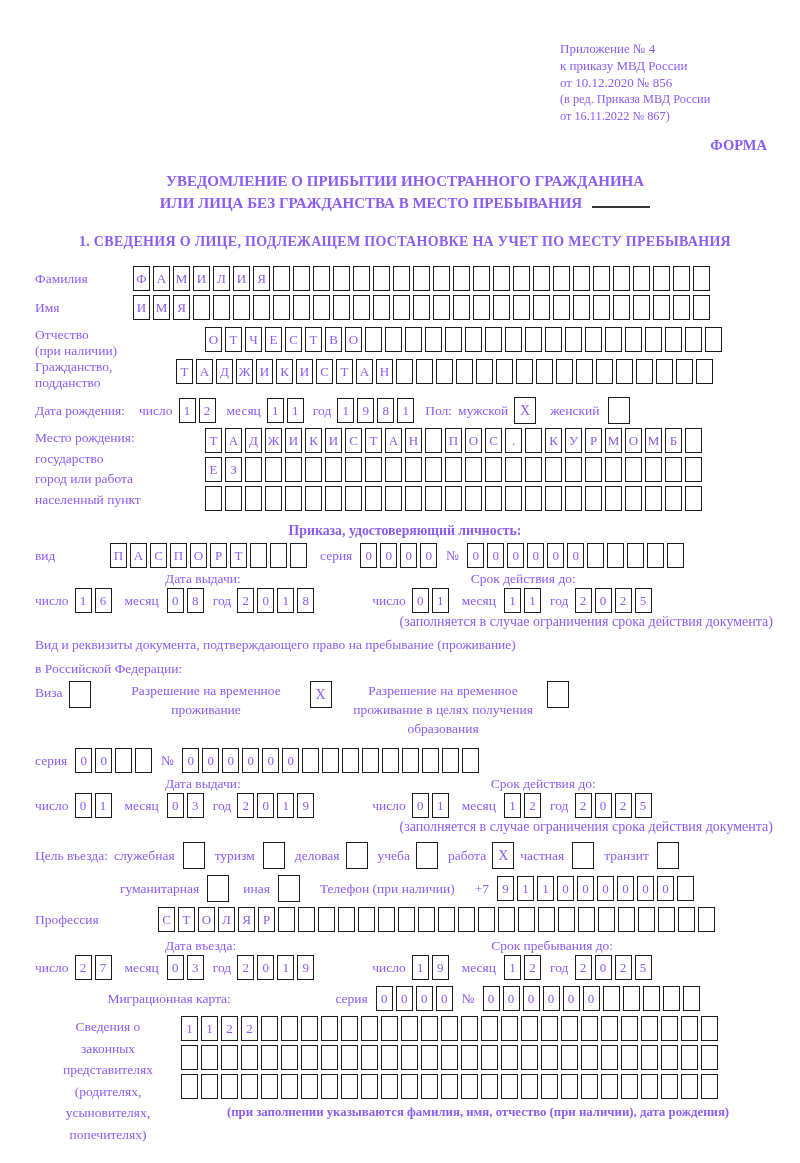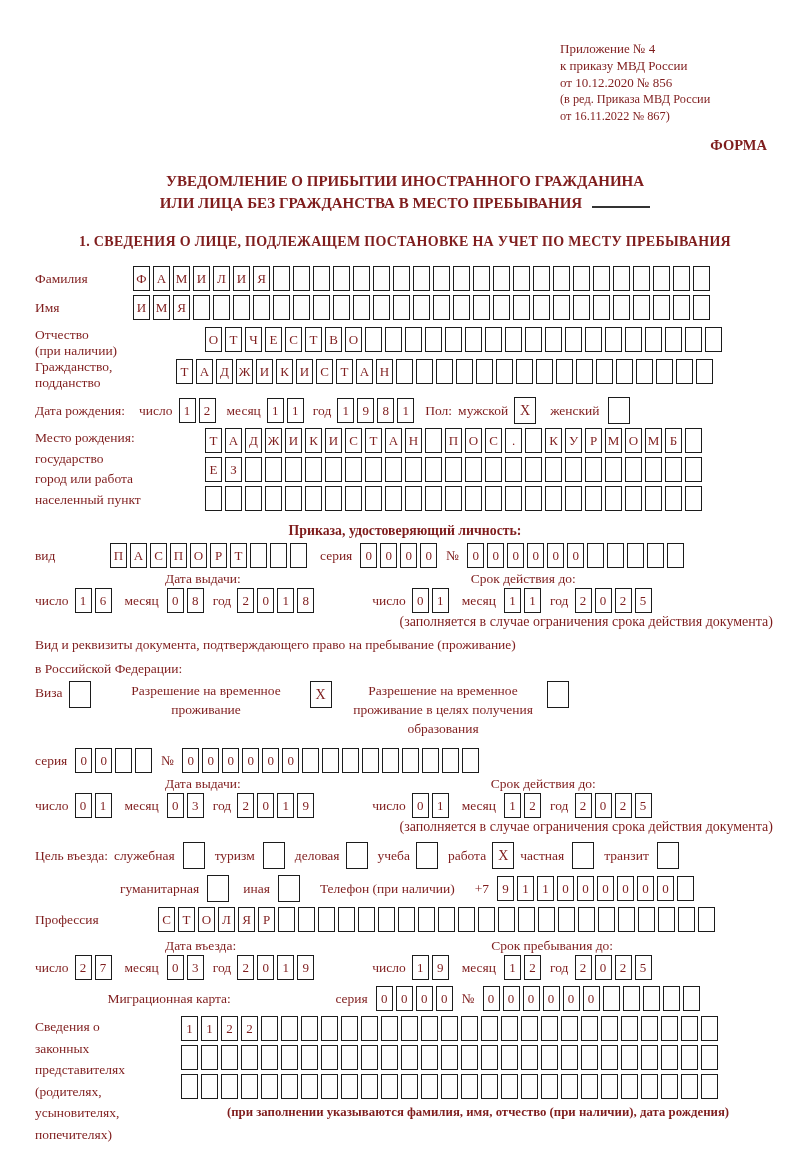--- a/index.html
+++ b/index.html
@@ -1,19 +1,19 @@
 <!DOCTYPE html>
 <html><head>
 <meta charset="utf-8">
 <style>
   html,body{margin:0;padding:0;background:#fff;}
   .page{
     width:800px;height:1163px;box-sizing:border-box;
     padding:40px 25px 0 35px;position:relative;overflow:hidden;
-    font-family:"Liberation Serif","DejaVu Serif",serif;color:#7f1d1d;
+    font-family:"Liberation Serif","DejaVu Serif",serif;color:#8b5cf6;
   }
   
   .hdr-block{margin-left:525px;margin-bottom:12px;}
   .hdr-line{font-size:13px;line-height:17px;}
   .hdr-line.small{font-size:12.3px;}
   .forma{text-align:right;font-weight:bold;font-size:14.5px;margin:10px 8px 16px 0;}
   
   .title{text-align:center;font-weight:bold;font-size:15px;line-height:22px;margin-bottom:20px;}
   .uline{display:inline-block;width:58px;border-bottom:2px solid #333;height:2px;margin-left:10px;}
   .sec-heading{text-align:center;font-weight:bold;font-size:14px;letter-spacing:.3px;margin-bottom:16px;}
@@ -26,21 +26,21 @@
   .cell{
     display:inline-flex;align-items:center;justify-content:center;flex:none;
     width:15px;height:23px;border:1.6px solid #1c1c1c;margin-right:3px;
     font-size:13px;
   }
   .cb{
     display:inline-flex;align-items:center;justify-content:center;flex:none;
     width:20px;height:25px;border:1.6px solid #1c1c1c;font-size:14px;
   }
   .w98{width:98px;} .w170{width:170px;} .w141{width:141px;} .w75{width:75px;}
-  .w123{width:123px;} .w228{width:228px;} .w146{width:146px;}
+  .w123{width:123px;} .w228{width:228px;} .w146{width:146px;text-align:center;}
   .inl{font-size:13.5px;flex:none;}
   .ml6{margin-left:6px;} .ml8{margin-left:8px;} .ml10{margin-left:10px;}
   .ml14{margin-left:14px;} .ml18{margin-left:18px;} .ml20{margin-left:20px;}
   .mr6{margin-right:6px;} .mr8{margin-right:8px;}
   .doc-heading{text-align:center;font-weight:bold;font-size:13.8px;margin:3px 0 4px 0;}
   .sub-labels{display:flex;font-size:13.5px;margin-bottom:1px;}
   .note{font-size:14px;text-align:right;margin:1px 2px 7px 0;}
   .intro{font-size:13.5px;margin-bottom:8px;}
   .opt-row{display:flex;align-items:flex-start;margin:4px 0 10px 0;}
   .opt{display:flex;align-items:flex-start;flex:none;}

